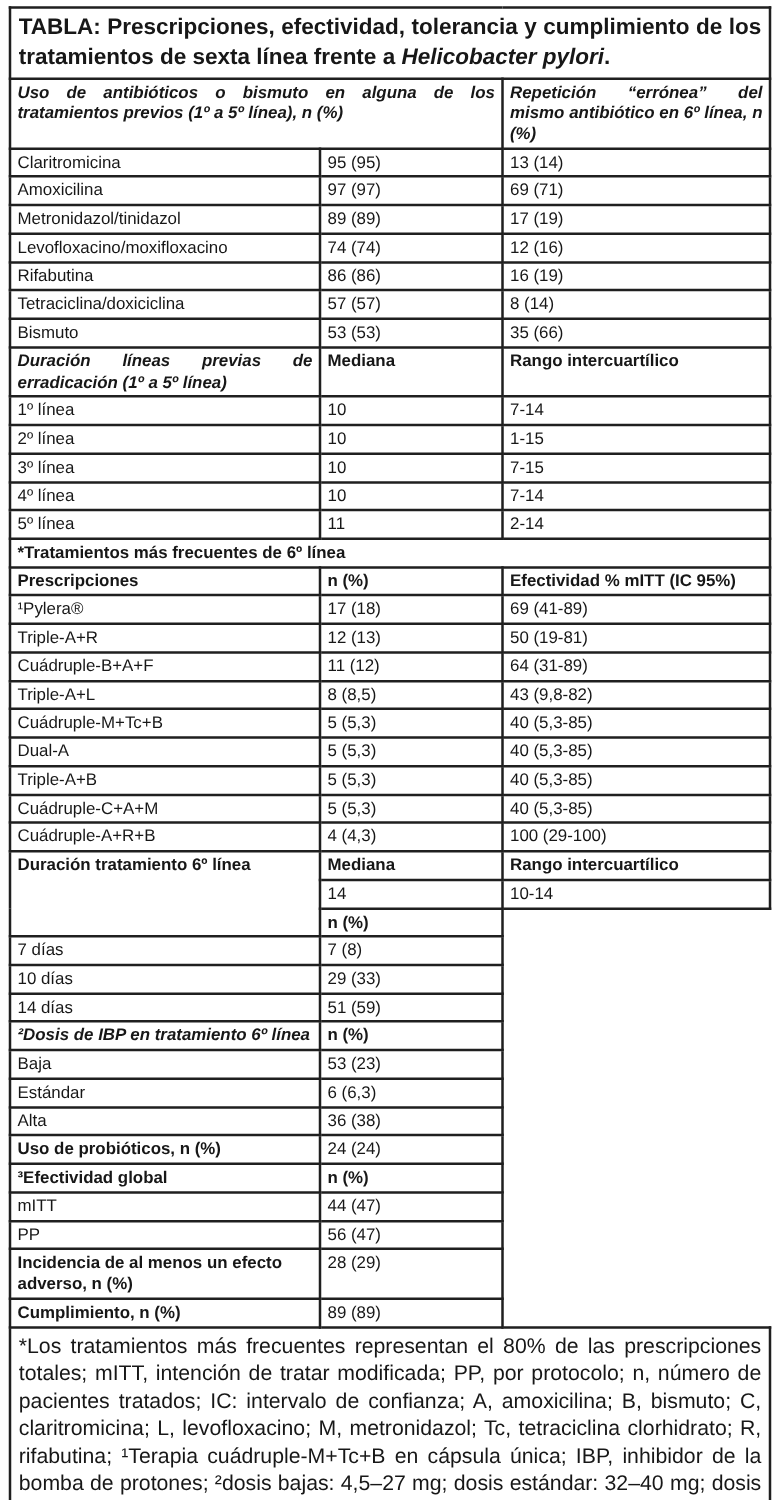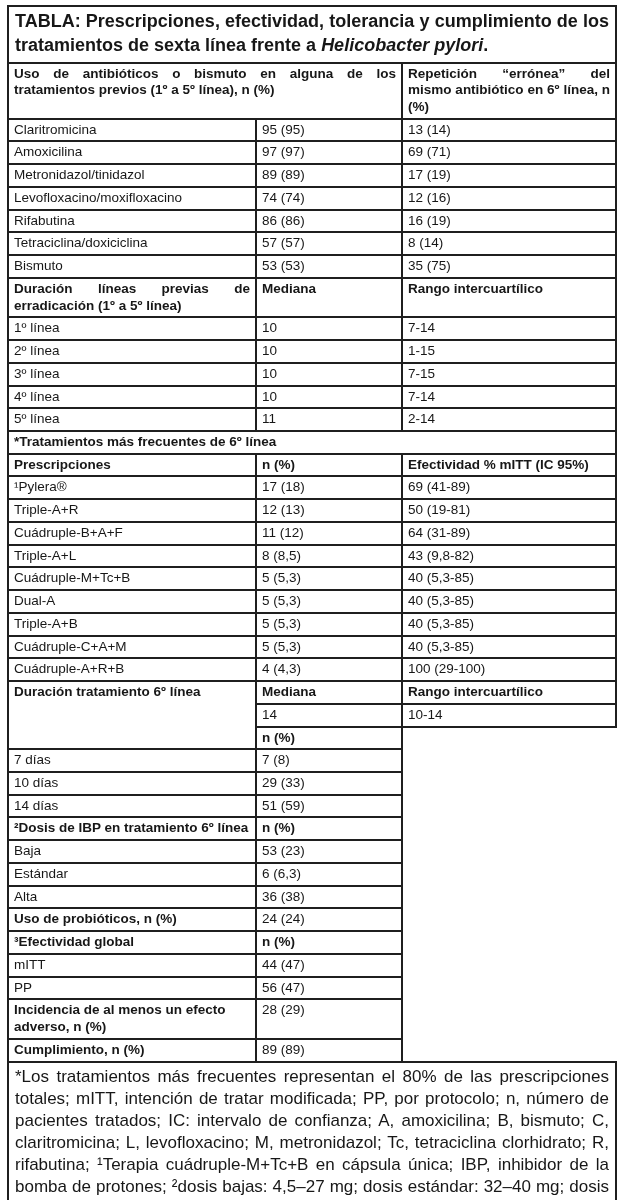--- a/index.html
+++ b/index.html
@@ -18,21 +18,21 @@
     line-height:1.24;
   }
   col.c1{width:248px;} col.c2{width:146px;} col.c3{width:214px;}
   td{
     border:2px solid #1f1f1f;
     padding:2px 5px;
     vertical-align:top;
     overflow:hidden;
   }
   td.b{font-weight:bold;}
-  td.just{text-align:justify;}
+  td.just{text-align:justify;font-style:italic;}
   td.ghost{border:none;}
   td.title-cell{
     font-weight:bold;
     font-size:18px;
     padding:3px 6px 4px 6px;
     text-align:justify;
     line-height:1.32;
   }
   td.hdr1{padding-bottom:14px;}
   td.hdr2{}
@@ -89,21 +89,21 @@
     <td>16 (19)</td>
   </tr>
   <tr>
     <td>Tetraciclina/doxiciclina</td>
     <td>57 (57)</td>
     <td>8 (14)</td>
   </tr>
   <tr>
     <td>Bismuto</td>
     <td>53 (53)</td>
-    <td>35 (75)</td>
+    <td>35 (66)</td>
   </tr>
 
   <tr>
     <td class="b just hdr2">Duración líneas previas de erradicación (1º a 5º línea)</td>
     <td class="b hdr2">Mediana</td>
     <td class="b hdr2">Rango intercuartílico</td>
   </tr>
   <tr>
     <td>1º línea</td>
     <td>10</td>

